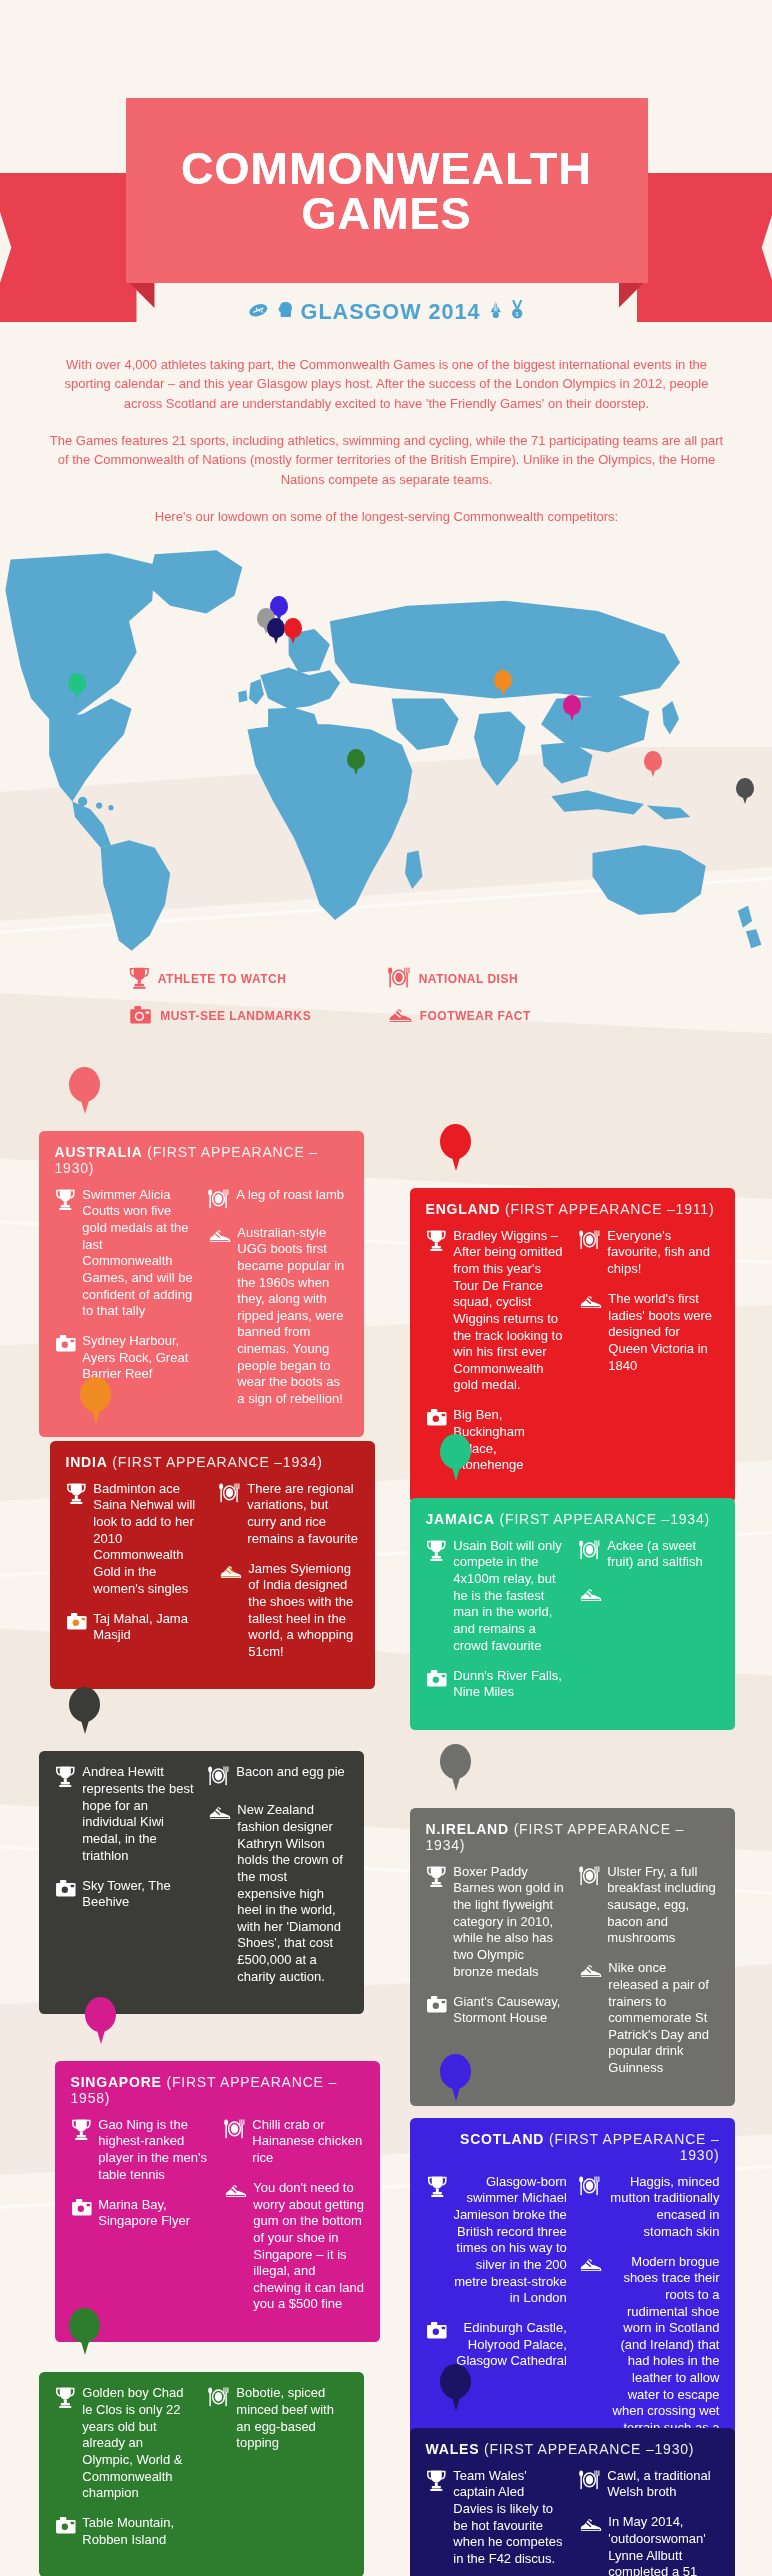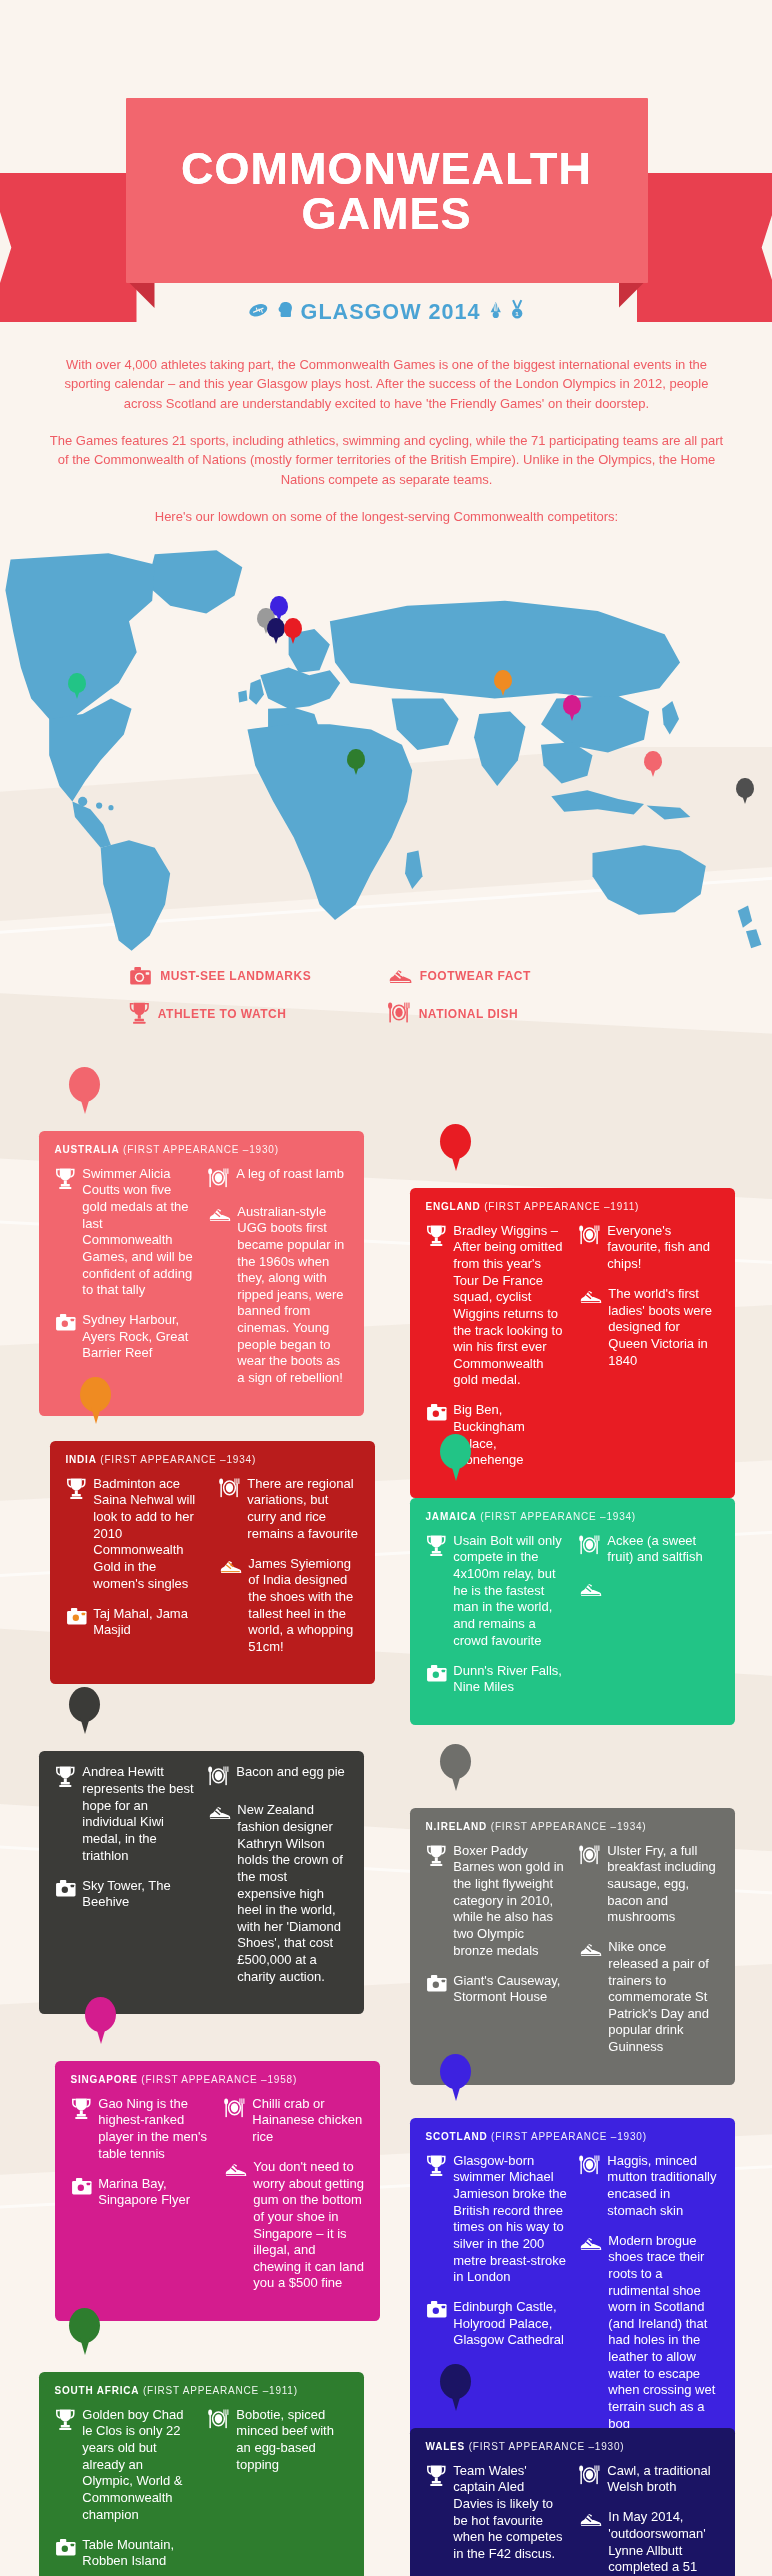--- a/index.html
+++ b/index.html
@@ -98,21 +98,21 @@
     position:absolute; width:31px; height:46px; top:-64px; left:30px;
   }
   .country-card .pin-deco .head {
     width:31px; height:35px; border-radius:50%;
   }
   .country-card .pin-deco .tip {
     width:0; height:0; margin:-5.2px auto 0;
     border-left:5.7px solid transparent; border-right:5.7px solid transparent;
     border-top:17.5px solid currentColor;
   }
-  .card-title { font-size:10px; letter-spacing:0.8px; margin-bottom:10.3px; }
+  .card-title { font-size:14px; letter-spacing:0.8px; margin-bottom:10.3px; }
   .card-title .nm { font-weight:bold; }
   .card-title .fa { font-weight:normal; opacity:.92; }
   .card-cols { display:flex; gap:11.3px; }
   .card-col { width:50%; }
   .fact { display:flex; gap:6.2px; margin-bottom:13.4px; }
   .fact .ic-svg { flex:0 0 21.6px; padding-top:1px; }
   .fact .txt { font-size:13px; line-height:1.28; }
 </style>
 </head>
 <body>
@@ -271,44 +271,20 @@
     <div class="pin" style="left:736px; top:234px; color:#4f4f4f;">
         <div class="head" style="background:#4f4f4f"></div>
         <div class="tip"></div>
       </div>
   </div>
 
   <div class="legend">
     <div class="legend-row">
       <div class="legend-item">
         <span class="ic-svg">
-          <svg width="23" height="19.6" viewBox="0 0 44 38">
-              <rect x="2" y="8" width="40" height="28" rx="3" fill="#ef5c64"></rect>
-              <rect x="10" y="2" width="13" height="7" rx="2" fill="#ef5c64"></rect>
-              <circle cx="20" cy="22" r="9" fill="#faf4ee"></circle>
-              <circle cx="20" cy="22" r="6" fill="#ef5c64"></circle>
-              <rect x="32" y="12" width="7" height="5" rx="1" fill="#faf4ee"></rect>
-            </svg>
-        </span>
-        <span class="lbl">MUST-SEE LANDMARKS</span>
-      </div>
-      <div class="legend-item">
-        <span class="ic-svg">
-          <svg width="25" height="19.6" viewBox="0 0 48 38">
-              <path d="M5 28c0-4 3-6 7-8l10-12 6 3-3 7 8 3 10 4c3 1 4 3 4 6v2H6z" fill="#ef5c64"></path>
-              <path d="M16 16 L26 24 M21 11 L31 20" stroke="#faf4ee" stroke-width="2.6"></path>
-              <path d="M6 30 H44" stroke="#faf4ee" stroke-width="2"></path>
-            </svg>
-        </span>
-        <span class="lbl">FOOTWEAR FACT</span>
-      </div>
-    </div>
-    <div class="legend-row">
-      <div class="legend-item">
-        <span class="ic-svg">
           <svg width="20.6" height="24" viewBox="0 0 40 46">
               <path d="M9 3h22v12c0 7-5 12-11 12S9 22 9 15z" fill="#ef5c64"></path>
               <path d="M9 5H3v6c0 5 3 8 7 9" stroke="#ef5c64" stroke-width="3" fill="none"></path>
               <path d="M31 5h6v6c0 5-3 8-7 9" stroke="#ef5c64" stroke-width="3" fill="none"></path>
               <rect x="17" y="27" width="6" height="7" fill="#ef5c64"></rect>
               <rect x="11" y="34" width="18" height="5" rx="1" fill="#ef5c64"></rect>
               <rect x="8" y="40" width="24" height="4" rx="1" fill="#ef5c64"></rect>
             </svg>
         </span>
         <span class="lbl">ATHLETE TO WATCH</span>
@@ -322,20 +298,44 @@
               <rect x="4.5" y="13" width="3" height="28" fill="#ef5c64"></rect>
               <rect x="37" y="3" width="2.2" height="11" fill="#ef5c64"></rect>
               <rect x="41" y="3" width="2.2" height="11" fill="#ef5c64"></rect>
               <rect x="33" y="3" width="2.2" height="11" fill="#ef5c64"></rect>
               <rect x="37" y="13" width="3" height="28" fill="#ef5c64"></rect>
             </svg>
         </span>
         <span class="lbl">NATIONAL DISH</span>
       </div>
     </div>
+    <div class="legend-row">
+      <div class="legend-item">
+        <span class="ic-svg">
+          <svg width="23" height="19.6" viewBox="0 0 44 38">
+              <rect x="2" y="8" width="40" height="28" rx="3" fill="#ef5c64"></rect>
+              <rect x="10" y="2" width="13" height="7" rx="2" fill="#ef5c64"></rect>
+              <circle cx="20" cy="22" r="9" fill="#faf4ee"></circle>
+              <circle cx="20" cy="22" r="6" fill="#ef5c64"></circle>
+              <rect x="32" y="12" width="7" height="5" rx="1" fill="#faf4ee"></rect>
+            </svg>
+        </span>
+        <span class="lbl">MUST-SEE LANDMARKS</span>
+      </div>
+      <div class="legend-item">
+        <span class="ic-svg">
+          <svg width="25" height="19.6" viewBox="0 0 48 38">
+              <path d="M5 28c0-4 3-6 7-8l10-12 6 3-3 7 8 3 10 4c3 1 4 3 4 6v2H6z" fill="#ef5c64"></path>
+              <path d="M16 16 L26 24 M21 11 L31 20" stroke="#faf4ee" stroke-width="2.6"></path>
+              <path d="M6 30 H44" stroke="#faf4ee" stroke-width="2"></path>
+            </svg>
+        </span>
+        <span class="lbl">FOOTWEAR FACT</span>
+      </div>
+    </div>
   </div>
 
   <div class="cards" id="cards-container" style="height: 1695px;">
       <div class="country-card" style="background: rgb(242, 102, 110); color: rgb(255, 255, 255); left: 39px; top: 67px;">
         <div class="pin-deco" style="color:#f2666e">
           <div class="head" style="background:#f2666e"></div>
           <div class="tip"></div>
         </div>
         <div class="card-title"><span class="nm">AUSTRALIA</span> <span class="fa">(FIRST APPEARANCE –1930)</span></div>
         <div class="card-cols">
@@ -715,21 +715,21 @@
               <span class="ic-svg" style="color:#d41c8e"><svg width="24" height="18.5" viewBox="0 0 48 38">
                   <path d="M5 28c0-4 3-6 7-8l10-12 6 3-3 7 8 3 10 4c3 1 4 3 4 6v2H6z" fill="#fff"></path>
                   <path d="M16 16 L26 24 M21 11 L31 20" stroke="currentColor" stroke-width="2.8"></path>
                   <path d="M6 30 H44" stroke="currentColor" stroke-width="2.2"></path>
                 </svg></span>
               <span class="txt">You don't need to worry about getting gum on the bottom of your shoe in Singapore – it is illegal, and chewing it can land you a $500 fine</span>
             </div>
           </div>
         </div>
       </div>
-      <div class="country-card" style="background: rgb(61, 34, 224); color: rgb(255, 255, 255); left: 410px; top: 1054px;">
+      <div class="country-card" style="background: rgb(61, 34, 224); color: rgb(255, 255, 255); left: 410px; top: 1054px; text-align: right;">
         <div class="pin-deco" style="color:#3d22e0">
           <div class="head" style="background:#3d22e0"></div>
           <div class="tip"></div>
         </div>
         <div class="card-title"><span class="nm">SCOTLAND</span> <span class="fa">(FIRST APPEARANCE –1930)</span></div>
         <div class="card-cols">
           <div class="card-col">
             <div class="fact">
               <span class="ic-svg" style="color:#3d22e0"><svg width="20.6" height="23" viewBox="0 0 40 46">
                   <path d="M9 3h22v12c0 7-5 12-11 12S9 22 9 15z" fill="#fff"></path>
@@ -776,21 +776,20 @@
               <span class="txt">Modern brogue shoes trace their roots to a rudimental shoe worn in Scotland (and Ireland) that had holes in the leather to allow water to escape when crossing wet terrain such as a bog</span>
             </div>
           </div>
         </div>
       </div>
       <div class="country-card" style="background: rgb(46, 125, 46); color: rgb(255, 255, 255); left: 39px; top: 1308px;">
         <div class="pin-deco" style="color:#2e7d2e">
           <div class="head" style="background:#2e7d2e"></div>
           <div class="tip"></div>
         </div>
-        <div class="card-title"><span class="nm">SOUTH AFRICA</span> <span class="fa">(FIRST APPEARANCE –1911)</span></div>
         <div class="card-cols">
           <div class="card-col">
             <div class="fact">
               <span class="ic-svg" style="color:#2e7d2e"><svg width="20.6" height="23" viewBox="0 0 40 46">
                   <path d="M9 3h22v12c0 7-5 12-11 12S9 22 9 15z" fill="#fff"></path>
                   <path d="M9 5H3v6c0 5 3 8 7 9" stroke="#fff" stroke-width="3" fill="none"></path>
                   <path d="M31 5h6v6c0 5-3 8-7 9" stroke="#fff" stroke-width="3" fill="none"></path>
                   <rect x="17" y="27" width="6" height="7" fill="#fff"></rect>
                   <rect x="11" y="34" width="18" height="5" rx="1" fill="#fff"></rect>
                   <rect x="8" y="40" width="24" height="4" rx="1" fill="#fff"></rect>

